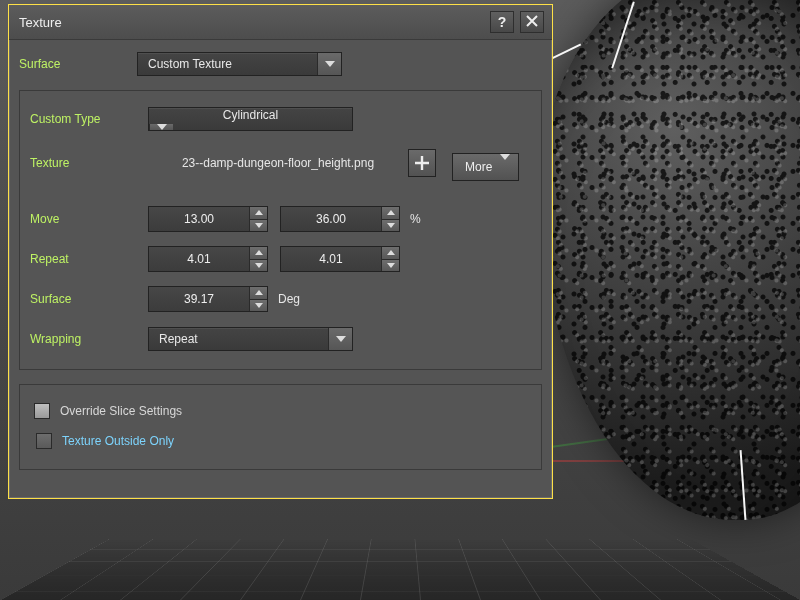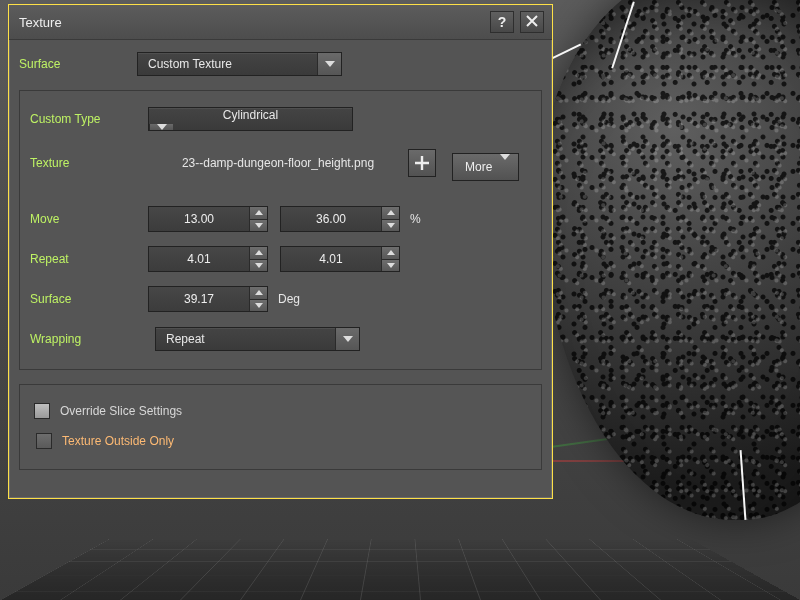--- a/index.html
+++ b/index.html
@@ -246,21 +246,21 @@
   .cb {
     width: 16px; height: 16px;
     border: 1px solid #2a2a2a;
     background: linear-gradient(#bfbfbf,#9a9a9a);
     cursor: pointer;
   }
   .cb.disabled {
     background: linear-gradient(#6d6d6d,#5a5a5a);
     cursor: default;
   }
-  .checkbox-row.disabled { color: #fdba74; }
+  .checkbox-row.disabled { color: #7dd3fc; }
 
   .filename { color: #e6e6e6; text-align: center; }
   .unit { margin-left: 10px; color:#e6e6e6; }
 </style>
 </head>
 <body>
 
 <div class="viewport">
   <div class="grid-floor"></div>
   <div class="axis-x"></div>
@@ -391,21 +391,21 @@
                 <span class="caret-up-sm"></span>
               </span>
             <span class="sbtn">
                 <span class="caret-down-sm"></span>
               </span>
           </span>
         </div>
         <span class="unit">Deg</span>
       </div>
 
-      <div class="row" style="margin-bottom:4px;gap:7px;">
+      <div class="row" style="margin-bottom:4px;">
         <span class="label">Wrapping</span>
         <div class="dropdown" style="width:205px;">
           <span class="dd-text">Repeat</span>
           <span class="dd-caret">
               <span class="caret-down"></span>
             </span>
         </div>
       </div>
 
     </div>

